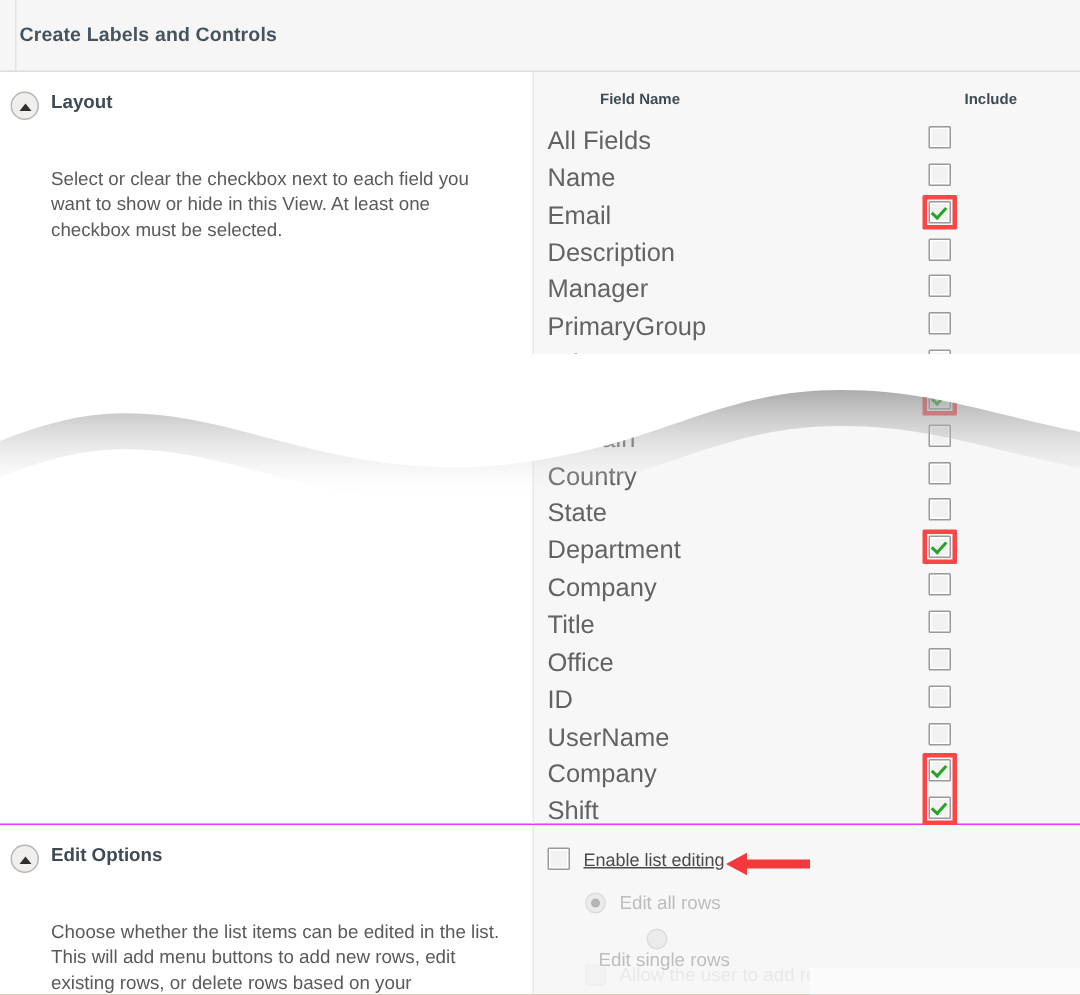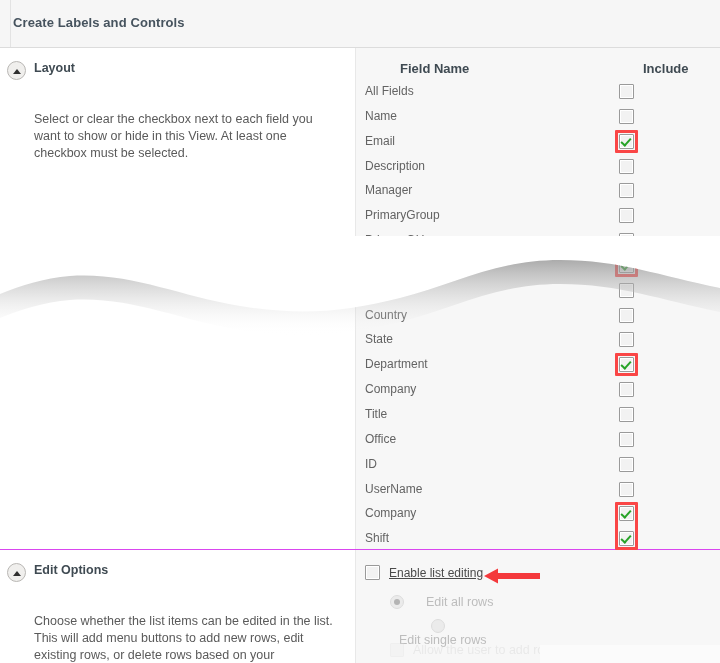--- a/index.html
+++ b/index.html
@@ -110,21 +110,21 @@
     font-size: 12.5px;
     line-height: 17px;
     color: #5a5a5a;
     margin-top: 44px;
   }
 
   
   .col-head {
     position: absolute;
     top: 13px;
-    font-size: 13px;
+    font-size: 10px;
     font-weight: bold;
     color: #3f4a52;
     white-space: nowrap;
     padding-left: 35px;
   }
   .col-head-name { left: 9px; }
   .col-head-include { left: 252px; }
 
   .field-rows {
     position: absolute;
@@ -133,21 +133,21 @@
     right: 0;
   }
   .field-row {
     position: relative;
     height: 24.85px;
   }
   .field-label {
     position: absolute;
     left: 9px;
     top: 3px;
-    font-size: 12px;
+    font-size: 17px;
     color: #636363;
     white-space: nowrap;
   }
   .field-cb-wrap {
     position: absolute;
     left: 263px;
     top: 3px;
   }
 
   
@@ -212,21 +212,21 @@
     left: 128px;
     top: 18px;
   }
 
   .radio-row {
     position: absolute;
     left: 34px;
     display: flex;
     align-items: center;
   }
-  #radio-all    { top: 45px; gap: 13px; }
+  #radio-all    { top: 45px; }
   #radio-single { top: 69px; flex-direction: column; }
 
   .radio {
     position: relative;
     width: 14px;
     height: 14px;
     border-radius: 50%;
     background: #ebebeb;
     border: 1px solid #dddddd;
   }

